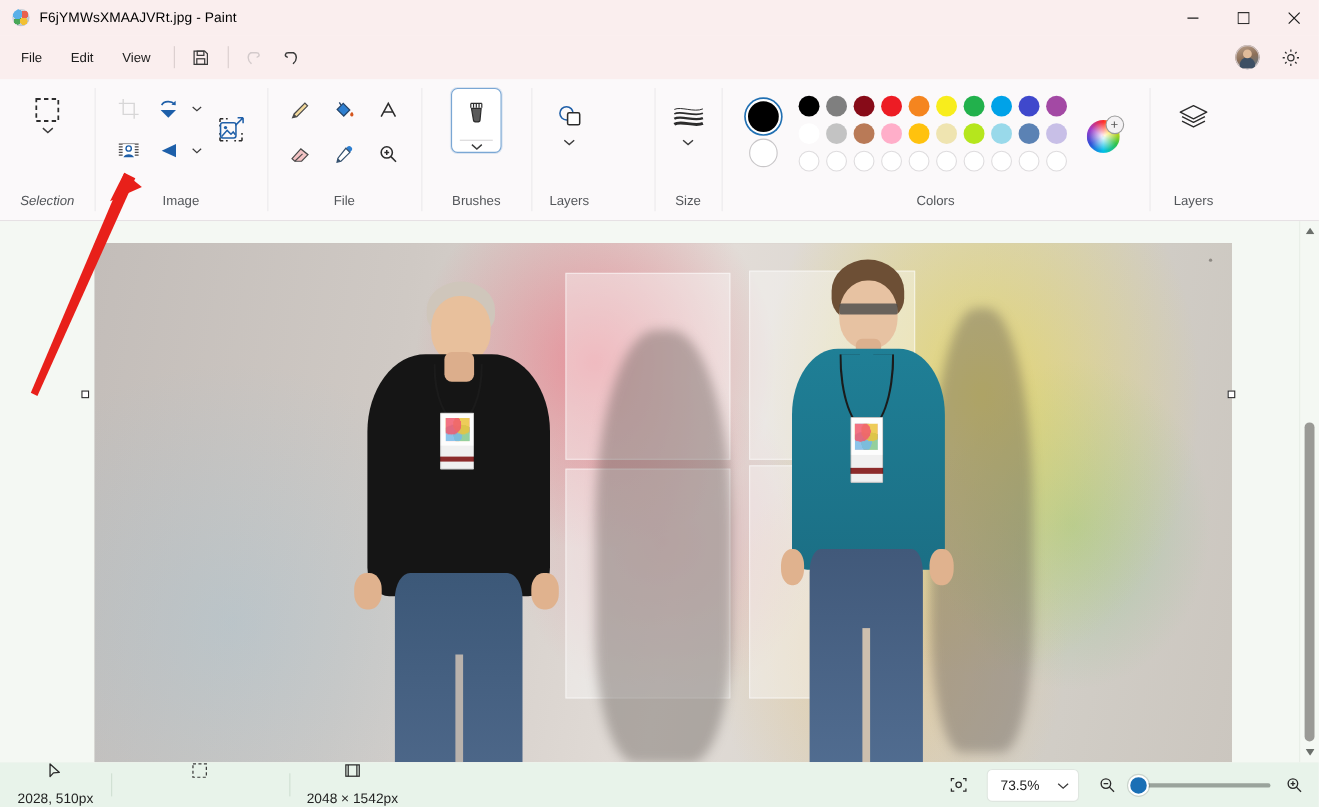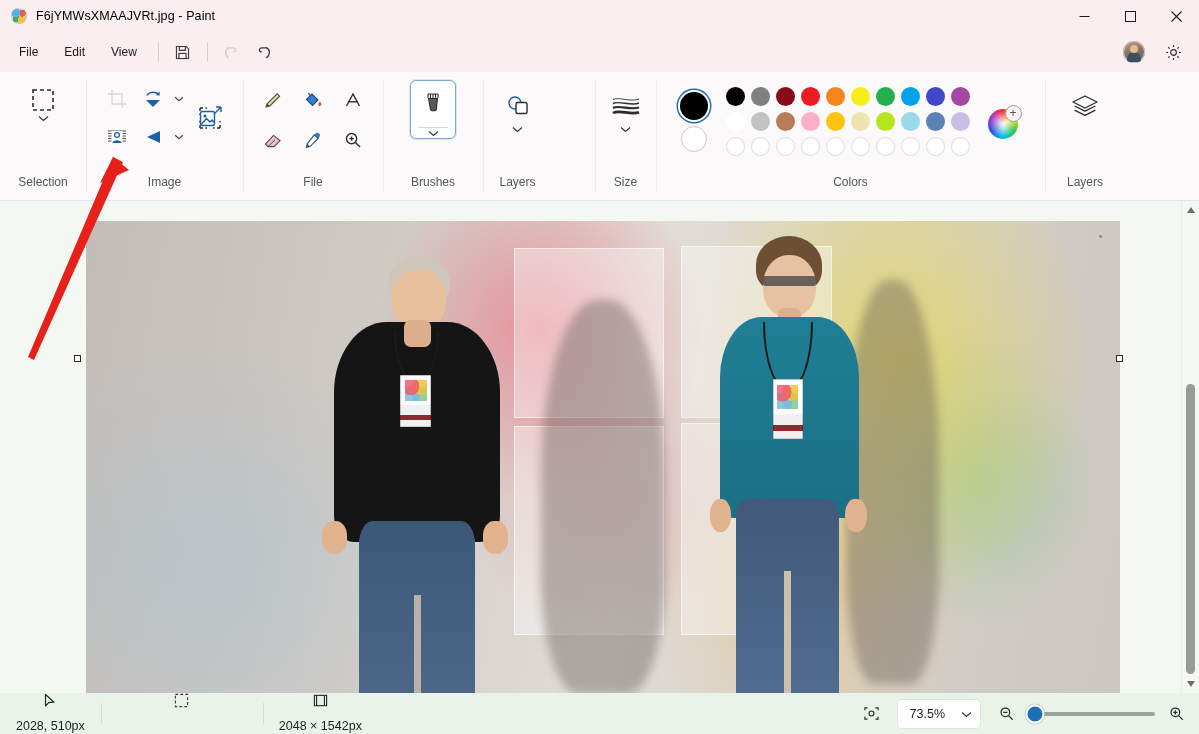--- a/index.html
+++ b/index.html
@@ -171,21 +171,21 @@
     border-radius: 5px;
     height: 36px;
   }
   .chev {
     width: 16px;
     display: flex; align-items: center; justify-content: center;
     color: #4a4a4a;
   }
 
   
-  .g-selection { width: 86px; }
+  .g-selection { width: 86px; font-style: italic; }
   .sel-big {
     width: 56px;
     display: flex;
     flex-direction: column;
     align-items: center;
     border-radius: 6px;
     padding: 5px 0 2px;
   }
 
   

